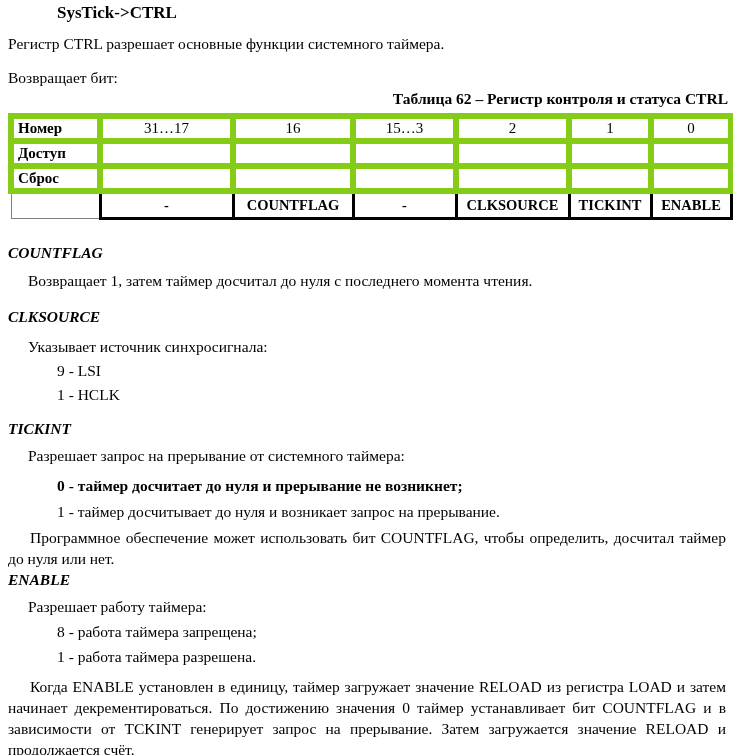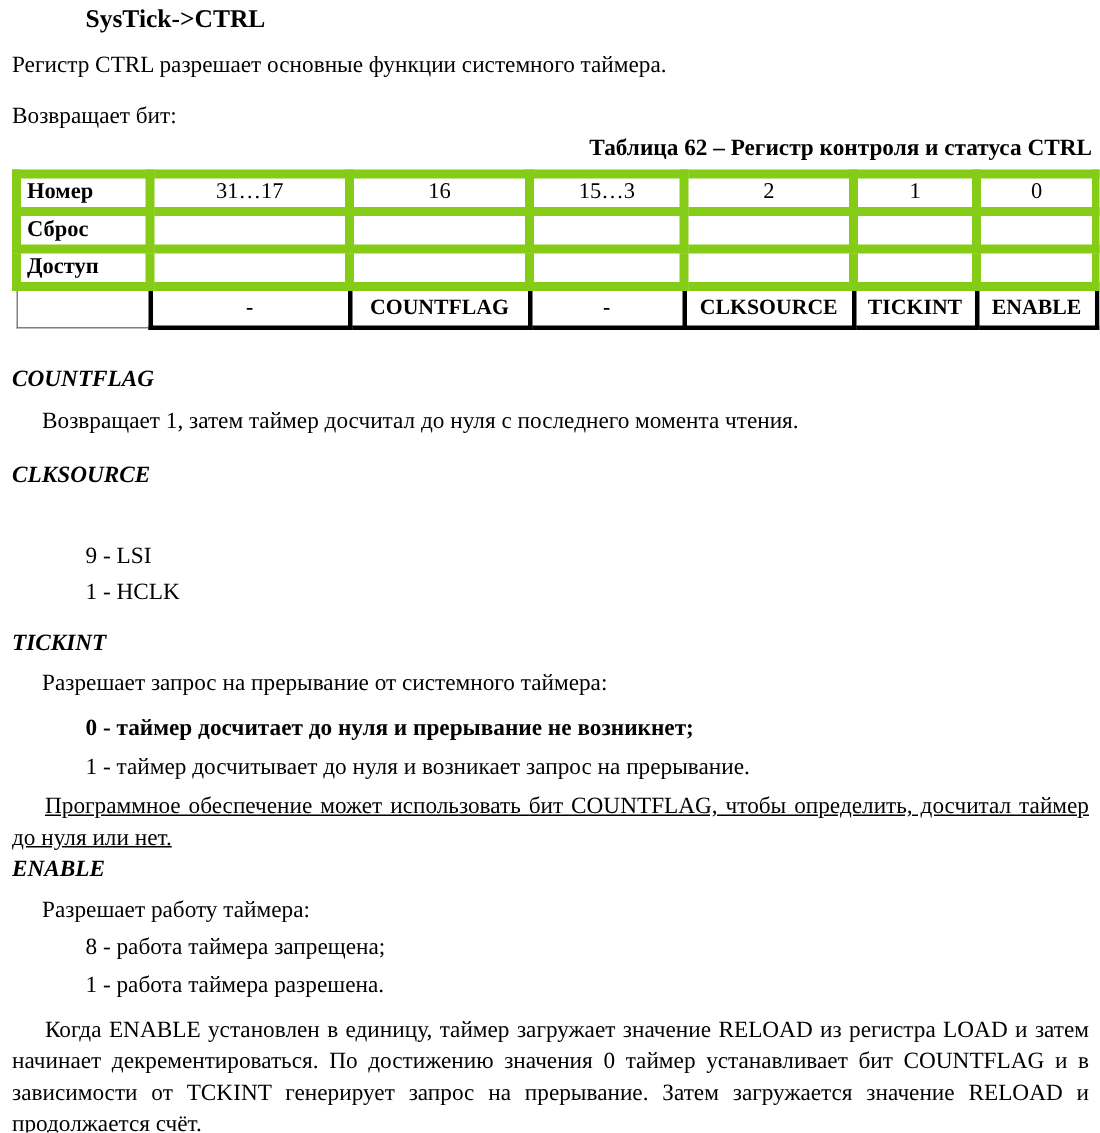--- a/index.html
+++ b/index.html
@@ -131,21 +131,21 @@
   .h-countflag { top: 244px; }
   .p-countflag { top: 272px; }
   .h-clksource { top: 308px; }
   .p-clksource { top: 338px; }
   .p-clk0 { top: 362px; }
   .p-clk1 { top: 386px; }
   .h-tckint { top: 420px; }
   .p-tckint { top: 447px; }
   .p-tck0 { top: 477px; font-weight: bold; }
   .p-tck1 { top: 503px; }
-  .p-soft { top: 527px; text-decoration: underline; }
+  .p-soft { top: 527px; }
   .h-enable { top: 571px; }
   .p-enable { top: 598px; }
   .p-en0 { top: 623px; }
   .p-en1 { top: 648px; }
   .p-when { top: 676px; }
 </style>
 </head>
 <body>
 
 <div class="page">
@@ -172,30 +172,30 @@
         <tr>
           <td class="rowhdr">Номер</td>
           <td>31…17</td>
           <td>16</td>
           <td>15…3</td>
           <td>2</td>
           <td>1</td>
           <td>0</td>
         </tr>
         <tr>
+          <td class="rowhdr">Доступ</td>
+          <td></td>
+          <td></td>
+          <td></td>
+          <td></td>
+          <td></td>
+          <td></td>
+        </tr>
+        <tr>
           <td class="rowhdr">Сброс</td>
-          <td></td>
-          <td></td>
-          <td></td>
-          <td></td>
-          <td></td>
-          <td></td>
-        </tr>
-        <tr>
-          <td class="rowhdr">Доступ</td>
           <td></td>
           <td></td>
           <td></td>
           <td></td>
           <td></td>
           <td></td>
         </tr>
         <tr class="bits-row">
           <td class="blankcell"></td>
           <td>-</td>
@@ -206,20 +206,21 @@
           <td>ENABLE</td>
         </tr>
       </tbody>
     </table>
   </div>
 
   <div class="field-head h-countflag">COUNTFLAG</div>
   <div class="lvl1 p-countflag">Возвращает 1, затем таймер досчитал до нуля с последнего момента чтения.</div>
 
   <div class="field-head h-clksource">CLKSOURCE</div>
+  <div class="lvl1 p-clksource">Указывает источник синхросигнала:</div>
   <div class="lvl2 p-clk0">9 - LSI</div>
   <div class="lvl2 p-clk1">1 - HCLK</div>
 
   <div class="field-head h-tckint">TICKINT</div>
   <div class="lvl1 p-tckint">Разрешает запрос на прерывание от  системного таймера:</div>
   <div class="lvl2 p-tck0">0 - таймер досчитает до нуля и  прерывание не возникнет;</div>
   <div class="lvl2 p-tck1">1 - таймер досчитывает до нуля и возникает запрос на прерывание.</div>
   <div class="just-para p-soft">Программное обеспечение может использовать бит COUNTFLAG, чтобы определить, досчитал таймер до нуля или нет.</div>
 
   <div class="field-head h-enable">ENABLE</div>

